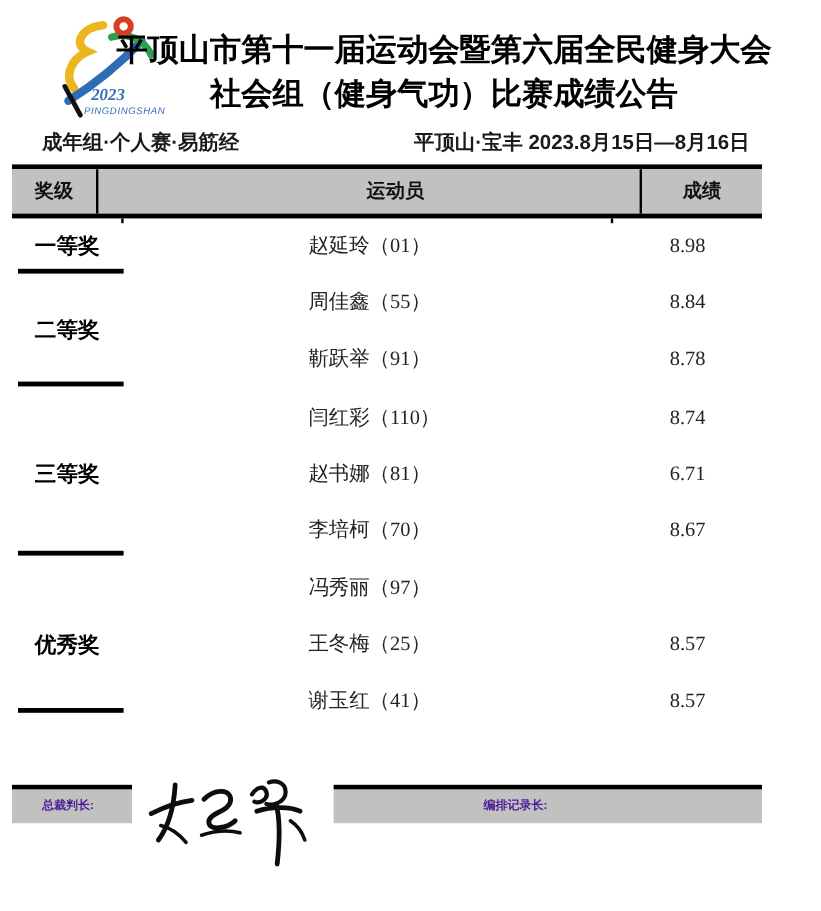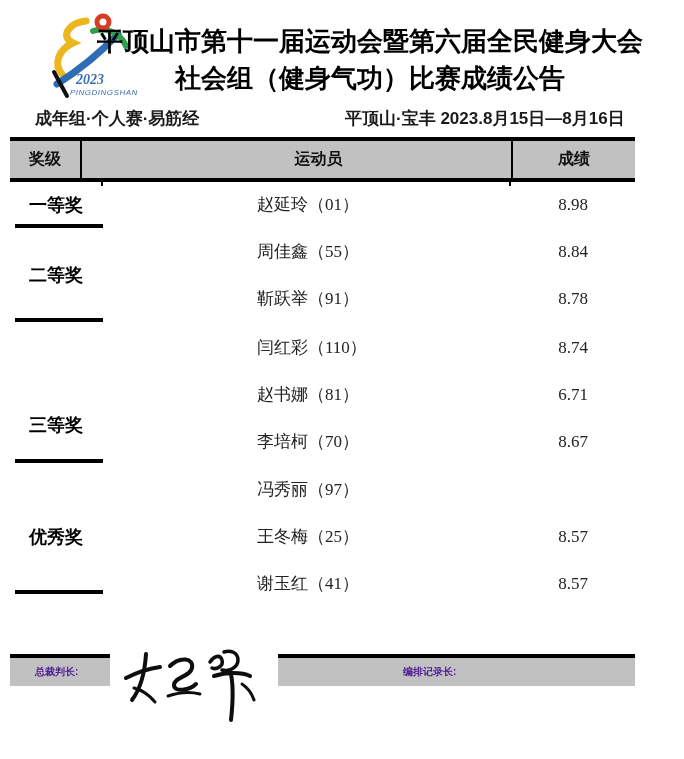--- a/index.html
+++ b/index.html
@@ -45,21 +45,21 @@
   .header-row{
     position:absolute;left:10px;top:141px;width:625px;height:37px;
     background:#c1c1c1;display:flex;align-items:stretch;
   }
   .hcell{
     display:flex;align-items:center;justify-content:center;
     font-weight:bold;font-size:16px;color:#111;
   }
   .hcell-award{width:70px;}
   .hcell-athlete{flex:1;margin-left:44px;}
-  .hcell-score{width:122px;}
+  .hcell-score{width:100px;}
   .vdiv{width:2px;background:#000;}
   .tick{position:absolute;top:182px;width:2px;height:4px;background:#000;}
   .tick-1{left:101px;}
   .tick-2{left:509px;}
   .row{position:absolute;left:10px;width:625px;height:24px;line-height:24px;}
   .row .name{
     position:absolute;left:247px;
     font-family:"Liberation Serif", serif;
     font-size:17px;color:#222;white-space:nowrap;
   }
@@ -121,21 +121,21 @@
     <div class="hcell hcell-athlete">运动员</div>
     <div class="vdiv"></div>
     <div class="hcell hcell-score">成绩</div>
   </div>
   <div class="hline line-header-bottom"></div>
   <div class="tick tick-1"></div>
   <div class="tick tick-2"></div>
 
   <div class="award" style="top:194px;">一等奖</div>
   <div class="award" style="top:264px;">二等奖</div>
-  <div class="award" style="top:384px;margin-top:30px;">三等奖</div>
+  <div class="award" style="top:384px;">三等奖</div>
   <div class="award" style="top:526px;">优秀奖</div>
 
   <div class="gsep" style="top:224px;"></div>
   <div class="gsep" style="top:318px;"></div>
   <div class="gsep" style="top:459px;"></div>
   <div class="gsep" style="top:590px;"></div>
 
   <div class="row" style="top:193px;">
     <span class="name">赵延玲（01）</span>
     <span class="score">8.98</span>

